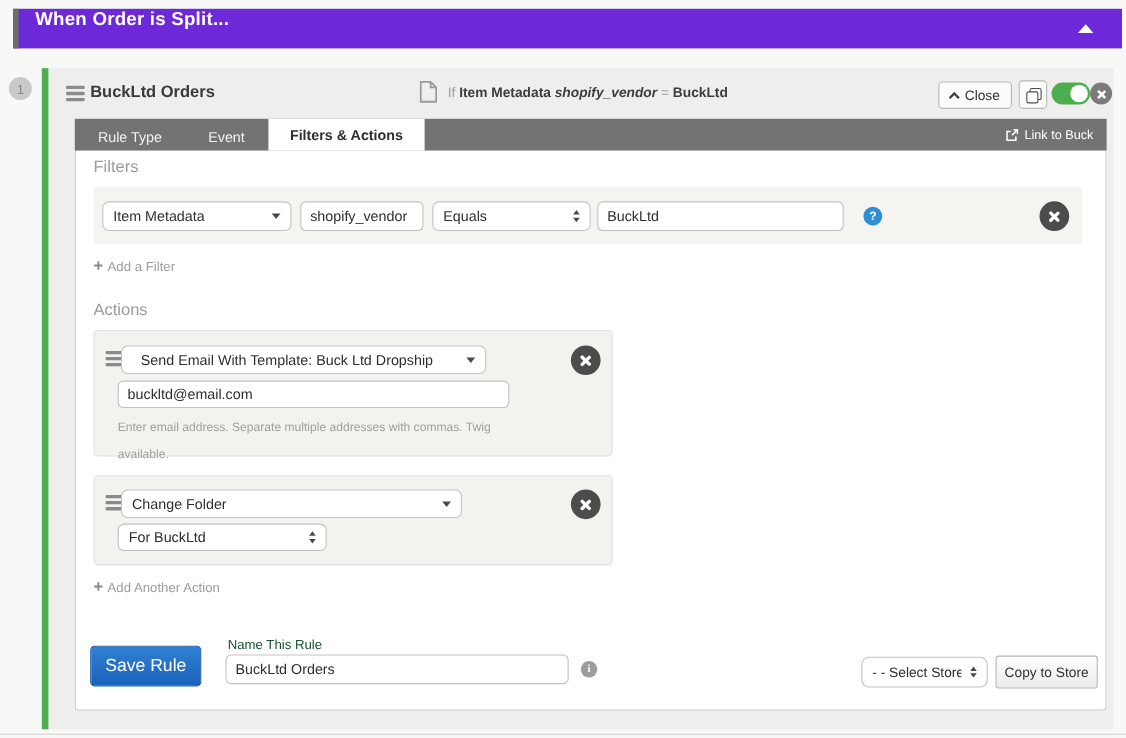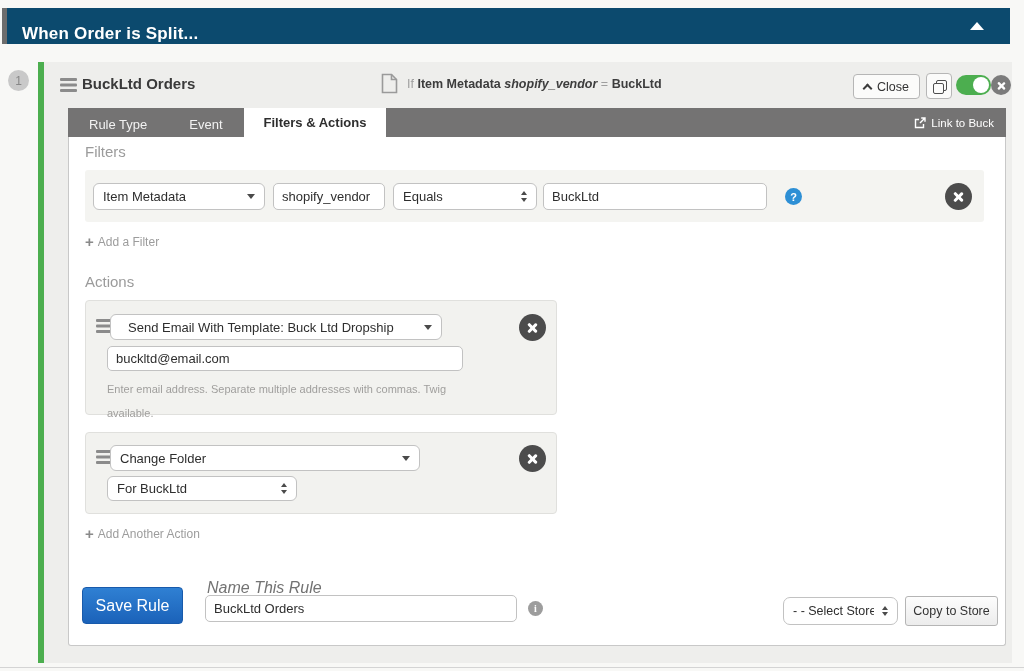--- a/index.html
+++ b/index.html
@@ -1,21 +1,21 @@
 <!DOCTYPE html>
 <html><head>
 <meta charset="utf-8">
 <style>
   * { margin:0; padding:0; box-sizing:border-box; }
   html,body { width:1024px; height:671px; overflow:hidden; }
   body { position:relative; background:#f8f8f6; font-family:"Liberation Sans", sans-serif; color:#2e2e2e; }
 
   
-  .collapse-bar { position:absolute; left:2px; top:8px; width:1008px; height:36px;
-    background:#0c4a6e; border-left:5px solid #6d6d6d; display:flex; align-items:flex-end;
+  .collapse-bar { position:absolute; left:12px; top:8px; width:1008px; height:36px;
+    background:#6d28d9; border-left:5px solid #6d6d6d; display:flex; align-items:flex-start;
     padding-left:15px; cursor:pointer; }
   .collapse-bar .bar-title { color:#fff; font-size:17px; font-weight:600; letter-spacing:.2px; }
   .tri-up { position:absolute; right:26px; top:14px; width:0; height:0;
     border-left:7px solid transparent; border-right:7px solid transparent; border-bottom:8px solid #fff; }
 
   
   .rule-index { position:absolute; left:8px; top:70px; width:21px; height:21px; border-radius:50%;
     background:#c9c9c9; color:#878787; font-size:12px; display:flex; align-items:center; justify-content:center; }
 
   
@@ -101,21 +101,21 @@
 
   .action-box { position:absolute; left:16px; width:472px; background:#f2f2ef;
     border:1px solid #e0e0dd; border-radius:4px; }
   .help-text { position:absolute; left:21px; top:76px; width:368px; font-size:11px; color:#a09f9d;
     line-height:24px; }
 
   
   .save-btn { position:absolute; left:13px; top:450px; width:101px; height:37px;
     background:linear-gradient(#2f80d3,#1b62b9); border:1px solid #185aab; border-radius:4px;
     color:#fff; font-size:16px; display:flex; align-items:center; justify-content:center; cursor:pointer; }
-  .name-label { position:absolute; left:138px; top:442px; font-size:16px; color:#737373;font-style:italic; }
+  .name-label { position:absolute; left:138px; top:442px; font-size:12px; color:#14532d; }
   .info-dot { position:absolute; left:459px; top:464px; width:15px; height:15px; border-radius:50%;
     background:#9d9d9d; color:#fff; font-size:10px; font-weight:bold;
     font-family:"Liberation Serif", serif; display:flex; align-items:center; justify-content:center; cursor:pointer; }
   .copy-store { position:absolute; left:836px; top:459px; width:93px; height:30px;
     background:linear-gradient(#fdfdfd,#ececec); border:1px solid #b5b5b5; border-radius:3px;
     font-size:12.5px; color:#333; display:flex; align-items:center; justify-content:center; cursor:pointer; }
 
   .page-bottom-line { position:absolute; left:0; top:667px; width:1024px; border-top:1px solid #d4d4d4; }
 </style>
 </head>

